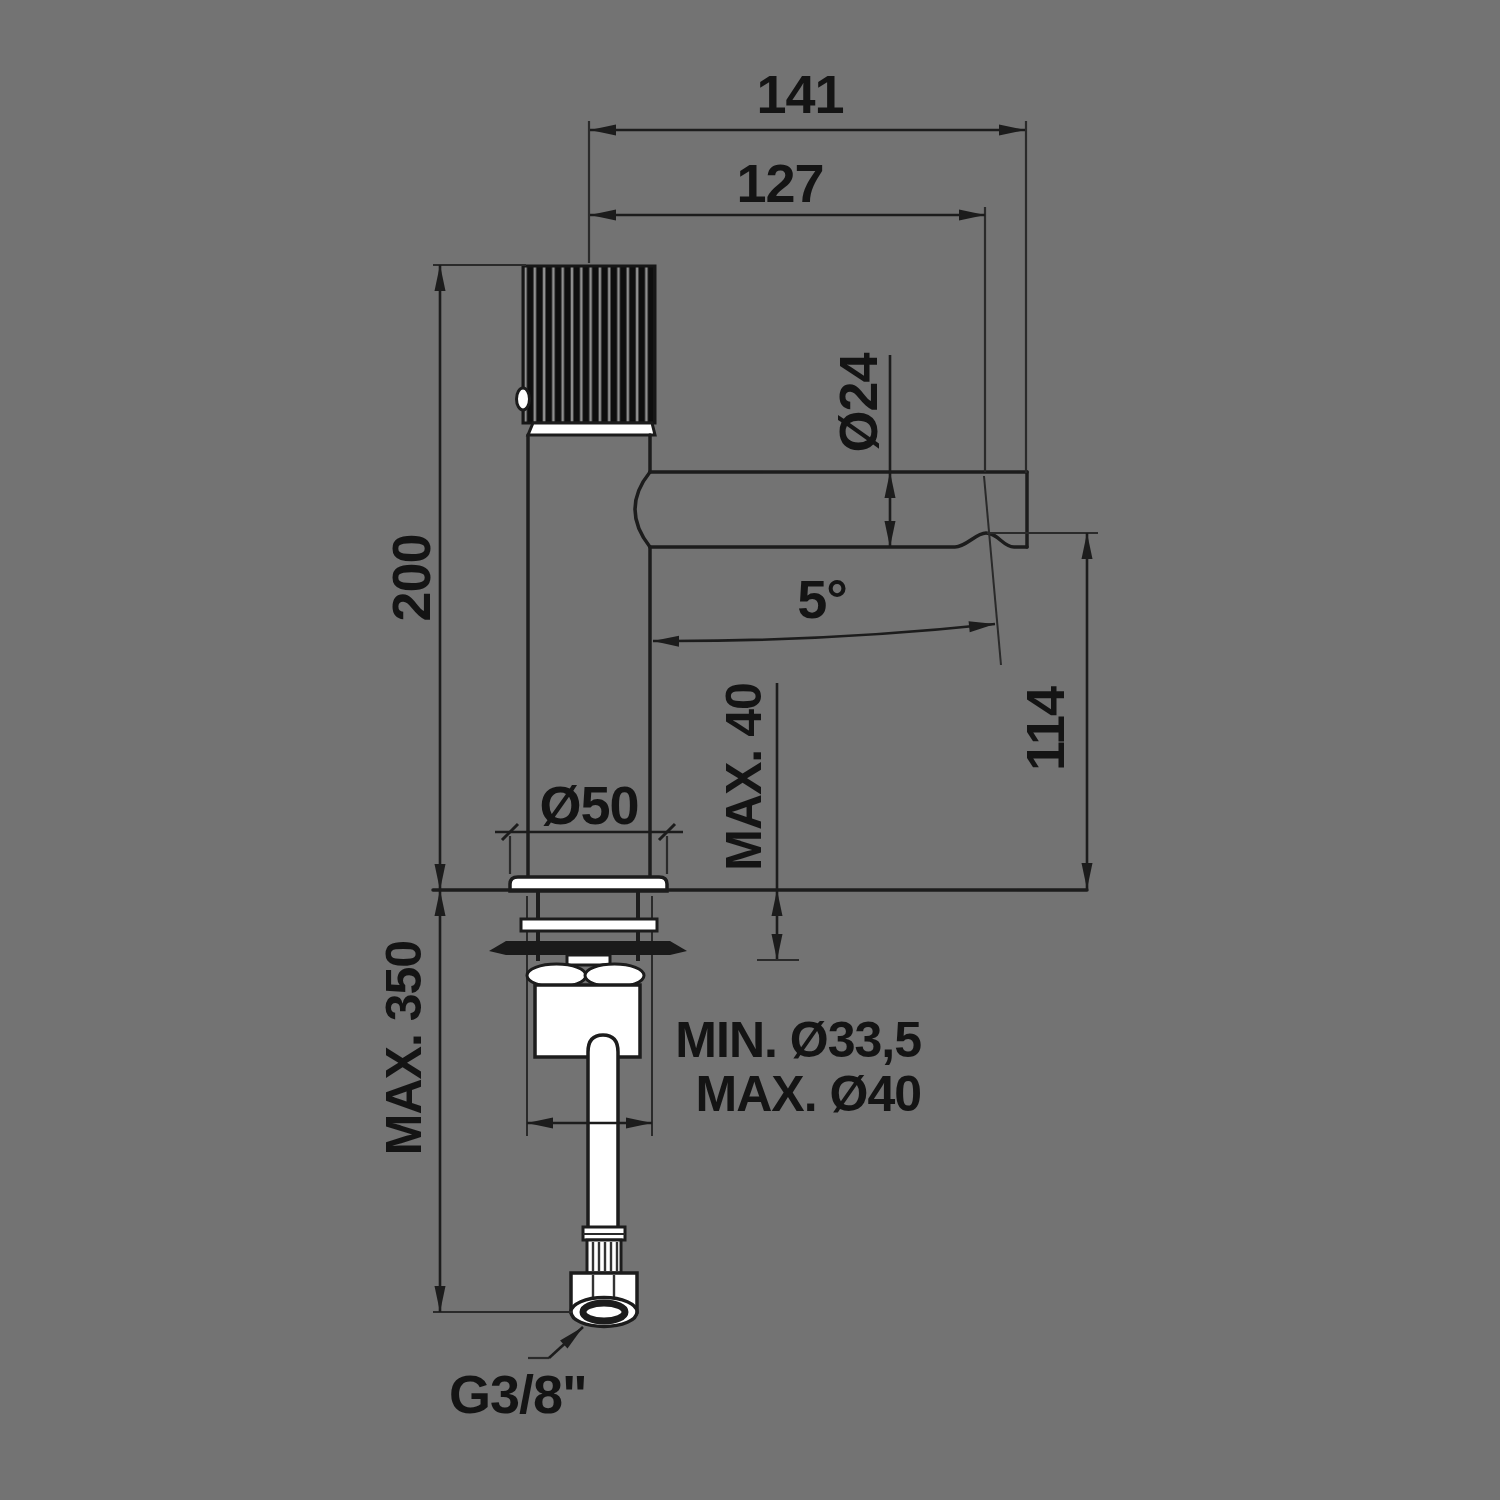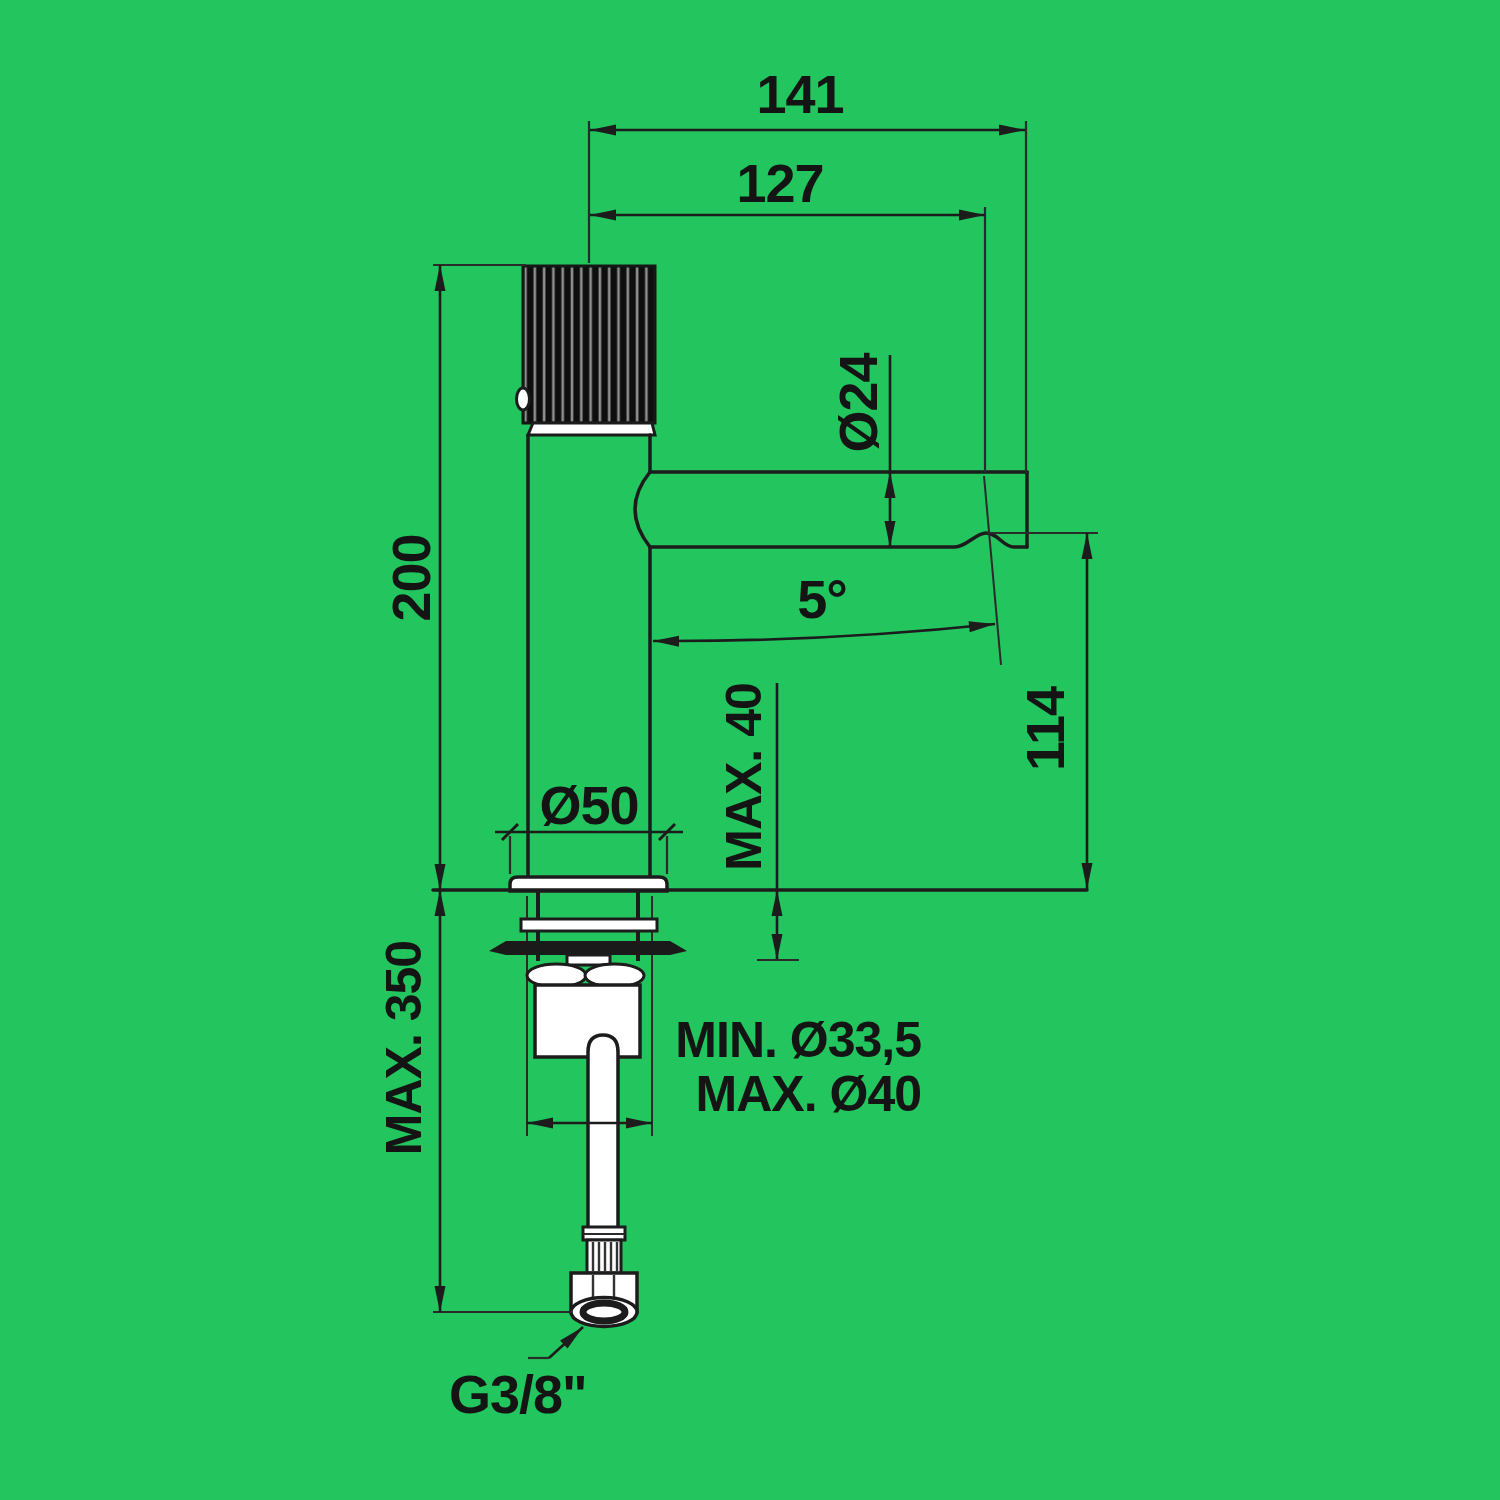--- a/index.html
+++ b/index.html
@@ -1,16 +1,16 @@
 <!DOCTYPE html>
 <html><head>
 <meta charset="utf-8">
 <style>
   html,body{margin:0;padding:0;background:#ffffff;}
-  .stage{width:1500px;height:1500px;background:#22c55e;position:relative;overflow:hidden;}
+  .stage{width:1500px;height:1500px;background:#737373;position:relative;overflow:hidden;}
   svg{display:block;}
   
   .ol   {stroke:#1c1c1c;stroke-width:3.5;fill:none;stroke-linecap:round;}
   .olf  {stroke:#1c1c1c;stroke-width:3.5;fill:#ffffff;}
   .olf3 {stroke:#1c1c1c;stroke-width:3;fill:#ffffff;}
   .thick{stroke:#1c1c1c;stroke-width:4;fill:none;}
   .thin {stroke:#2a2a2a;stroke-width:2;fill:none;}
   .rib  {stroke:#333333;stroke-width:2.4;fill:none;}
   
   .dim  {stroke:#1c1c1c;stroke-width:2.6;fill:none;}

